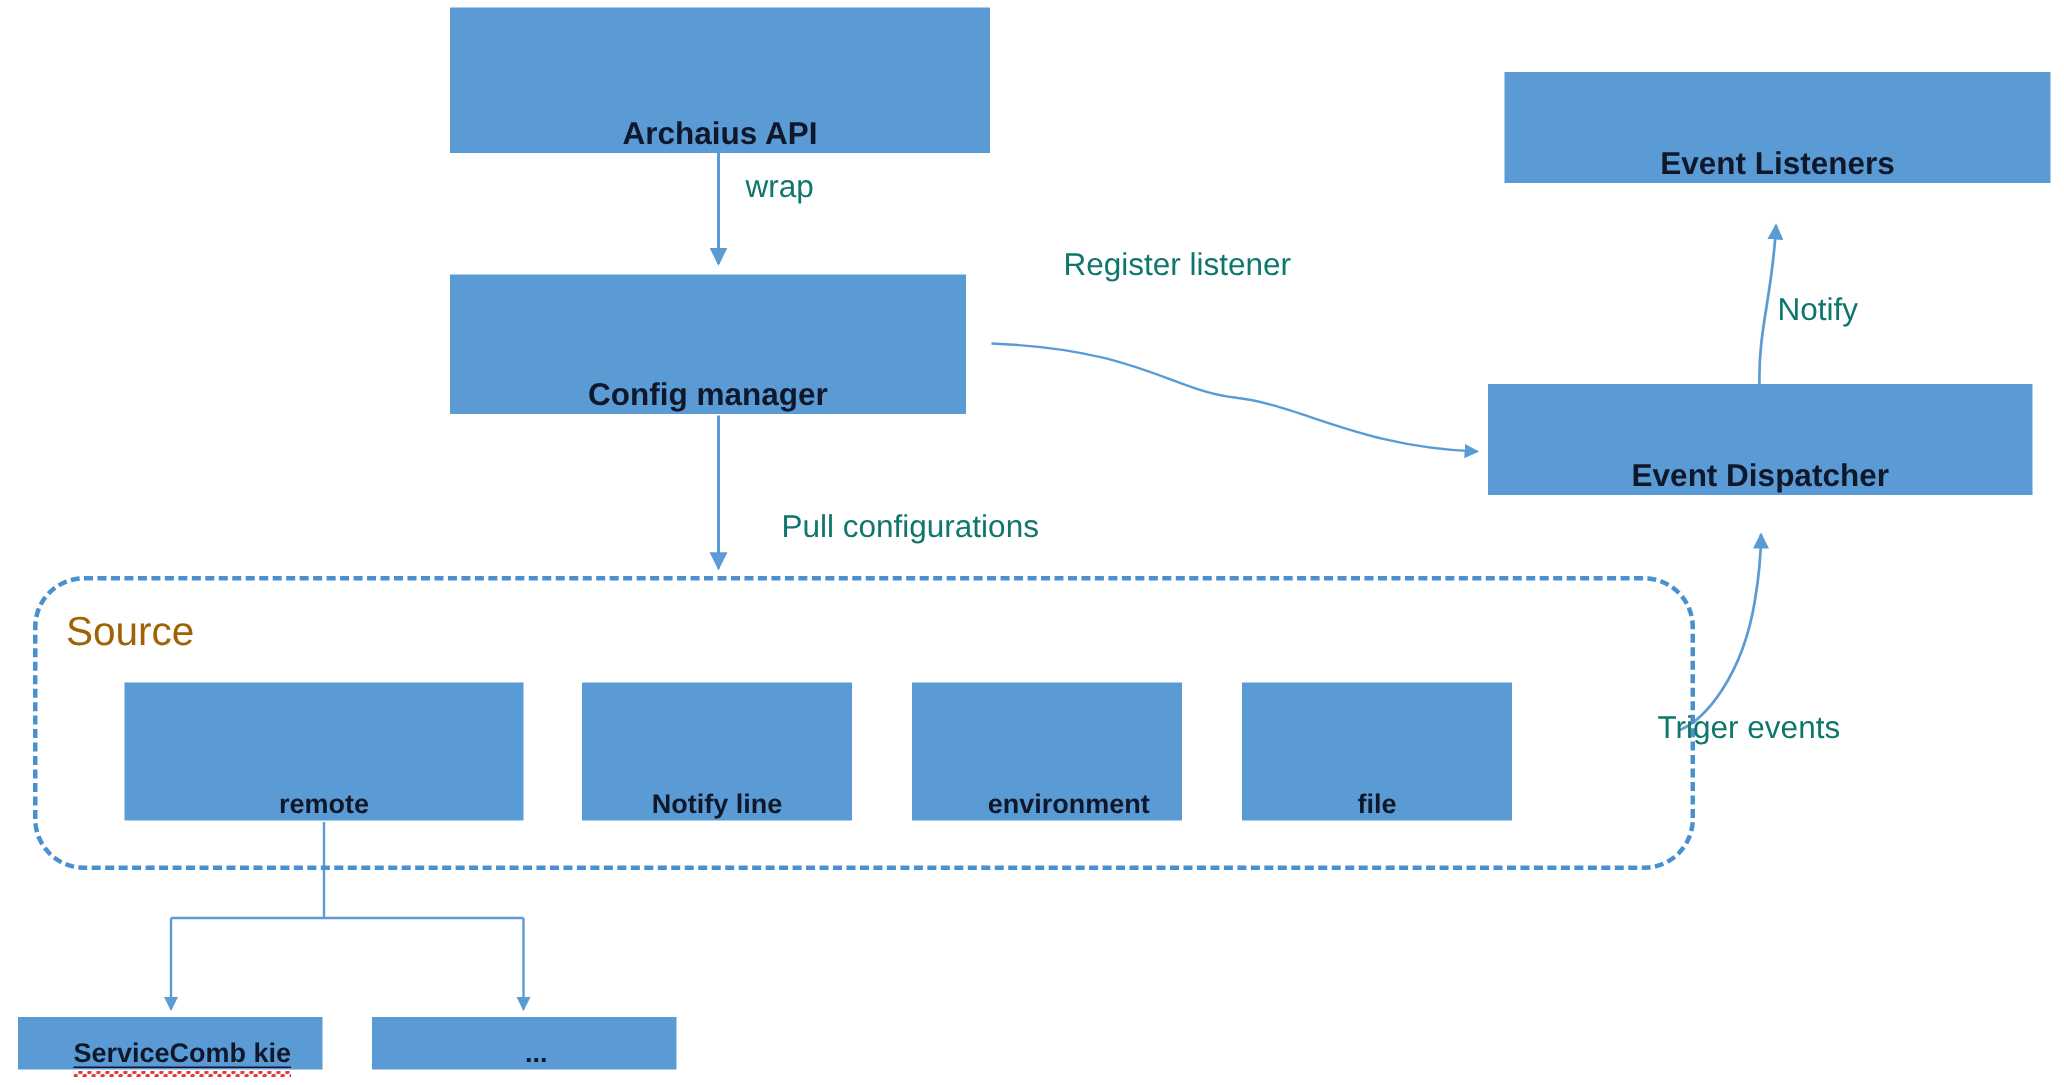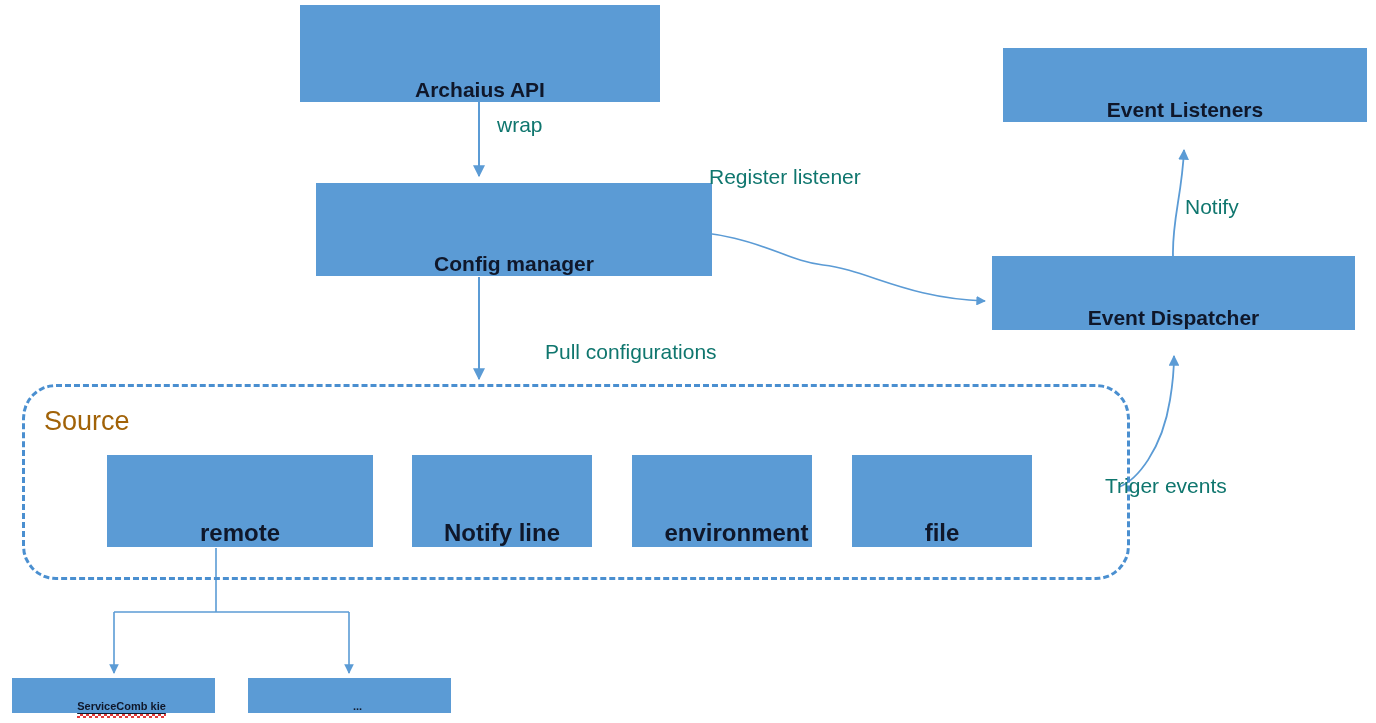--- a/index.html
+++ b/index.html
@@ -32,25 +32,24 @@
     display: flex;
     align-items: flex-end;
     justify-content: center;
     text-align: center;
     font-size: 21px;
     font-weight: 700;
     line-height: 1.15;
     box-sizing: border-box;
   }
   .node.small {
-    font-size: 24px;
-    margin-left: 24px;
+    font-size: 18px;
   }
   .node.tiny {
-    font-size: 11px;
+    font-size: 18px;
     padding-left: 16px;
   }
   .node-underline {
     text-decoration: underline;
     text-underline-offset: 3px;
   }
   .spell {
     position: relative;
     display: inline-block;
   }
@@ -126,21 +125,21 @@
     </g>
   </svg>
 
   <div class="group-box" style="left:22px; top:384px; width:1108px; height:196px;"></div>
   <div class="group-label" style="left:44px; top:406px;">Source</div>
 
   <div class="node" style="left:300px; top:5px; width:360px; height:97px;">
     <span>Archaius API</span>
   </div>
 
-  <div class="node" style="left:316px; top:183px; width:396px; height:93px;">
+  <div class="node" style="left:300px; top:183px; width:344px; height:93px;">
     <span>Config manager</span>
   </div>
 
   <div class="node" style="left:1003px; top:48px; width:364px; height:74px;">
     <span>Event Listeners</span>
   </div>
 
   <div class="node" style="left:992px; top:256px; width:363px; height:74px;">
     <span>Event Dispatcher</span>
   </div>
@@ -166,19 +165,19 @@
   </div>
 
   <div class="node tiny" style="left:248px; top:678px; width:203px; height:35px;">
     <span>...</span>
   </div>
 
   <div class="edge-label" style="left:497px; top:113px;">wrap</div>
 
   <div class="edge-label" style="left:709px; top:165px;">Register listener</div>
 
-  <div class="edge-label" style="left:521px; top:340px;margin-left:24px;">Pull configurations</div>
+  <div class="edge-label" style="left:521px; top:340px;">Pull configurations</div>
 
   <div class="edge-label" style="left:1185px; top:183px;margin-top:12px;">Notify</div>
 
   <div class="edge-label" style="left:1105px; top:474px;">Triger events</div>
 
 </div>
 
 </body></html>

